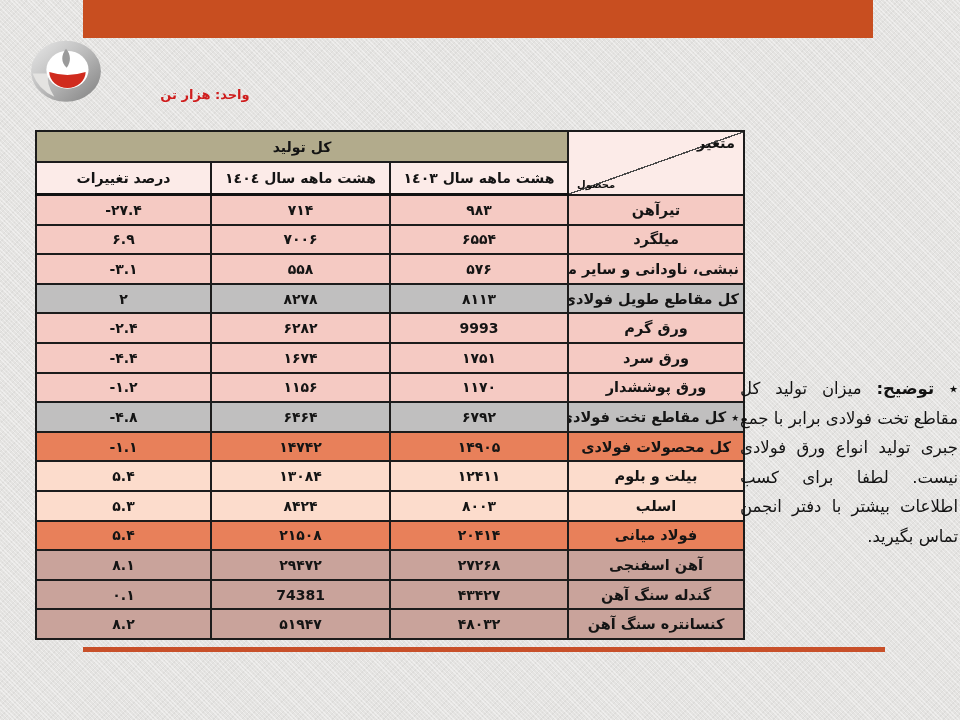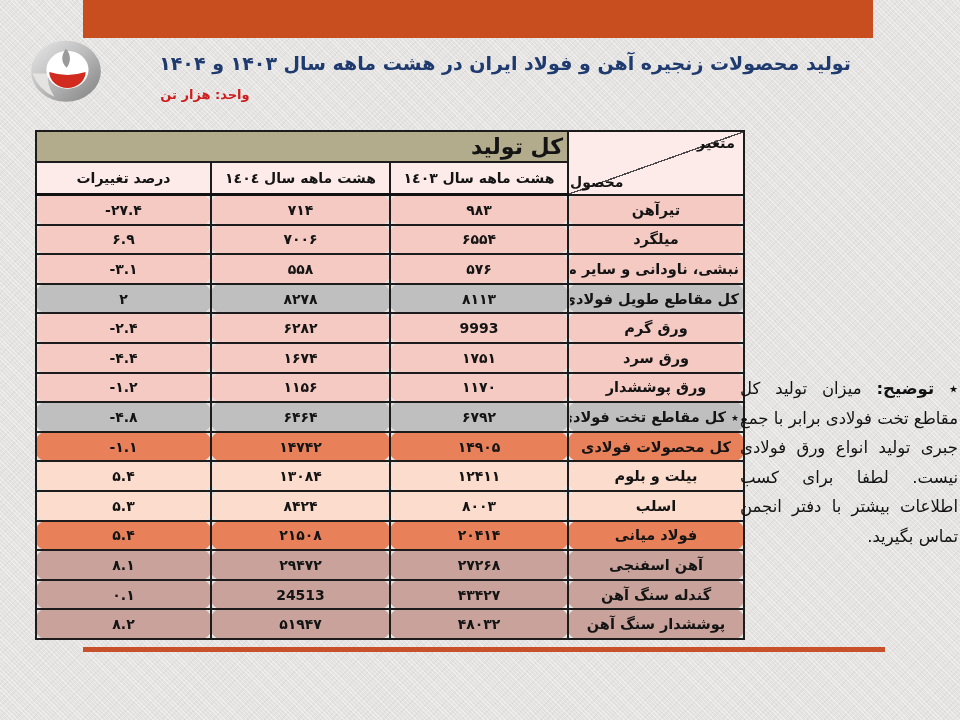--- a/index.html
+++ b/index.html
@@ -38,28 +38,28 @@
     font-weight:bold;color:#141414;
     text-align:center;vertical-align:middle;
     padding:0 4px;overflow:hidden;white-space:nowrap;
   }
   col.c-product{width:176px;}
   col.c-1403{width:178px;}
   col.c-1404{width:179px;}
   col.c-pct{width:175px;}
   tr.h1 th{height:29px;}
   tr.h2 th{height:30px;border-bottom:3px solid #111;font-size:14px;background:#fcebe8;}
-  th.khaki{background:#b2ab8c;font-size:22px;text-align:right;}
+  th.khaki{background:#b2ab8c;font-size:14px;}
   th.corner{
     background-color:#fcebe8;position:relative;padding:8px;
     background-image:linear-gradient(to top left, transparent 49.4%, #4a4a4a 49.4%, #4a4a4a 50.6%, transparent 50.6%);
   }
   th.corner .corner-top{position:absolute;top:3px;right:8px;font-size:14.5px;}
-  th.corner .corner-bottom{position:absolute;bottom:4px;left:1px;font-size:14px;}
-  tbody td{height:27.6px;font-size:14px;border-radius:10px;}
+  th.corner .corner-bottom{position:absolute;bottom:4px;left:8px;font-size:10px;}
+  tbody td{height:27.6px;font-size:14px;}
   tbody td.label{font-size:14.5px;}
   tbody td.num{direction:ltr;}
   tr.tone-pink   td{background:#f5cac3;}
   tr.tone-gray   td{background:#c0bfbf;}
   tr.tone-orange td{background:#e8805a;}
   tr.tone-peach  td{background:#fcdccc;}
   tr.tone-tan    td{background:#c9a39b;}
 
   
   .note{
@@ -86,21 +86,20 @@
         </linearGradient>
       </defs>
       <ellipse cx="50" cy="43" rx="48" ry="42" fill="url(#gsteel)"></ellipse>
       <path d="M4 46 Q12 68 34 78 Q22 60 26 46 Z" fill="#e4e3e1"></path>
       <ellipse cx="52" cy="41" rx="29" ry="26" fill="#ffffff"></ellipse>
       <path d="M27 44 Q52 52 77 44 A25 22 0 0 1 27 44 Z" fill="#d02b1e"></path>
       <path d="M50 12 C 43 21, 43 31, 51 38 C 57 30, 57 20, 50 12 Z" fill="#9a9a9a"></path>
     </svg>
   </div>
 
-  <div class="title">تولید محصولات زنجیره آهن و فولاد ایران در هشت ماهه سال ۱۴۰۳ و ۱۴۰۴</div>
 
   <div class="unit">واحد: هزار تن</div>
 
   <div class="table-wrap">
     <table>
       <colgroup>
         <col class="c-product">
           <col class="c-1403">
           <col class="c-1404">
           <col class="c-pct">
@@ -194,25 +193,25 @@
           </tr>
           <tr class="tone-tan">
             <td class="label">آهن اسفنجی</td>
             <td class="num">۲۷۲۶۸</td>
             <td class="num">۲۹۴۷۲</td>
             <td class="num">۸.۱</td>
           </tr>
           <tr class="tone-tan">
             <td class="label">گندله سنگ آهن</td>
             <td class="num">۴۳۴۲۷</td>
-            <td class="num">24513</td>
+            <td class="num">74381</td>
             <td class="num">۰.۱</td>
           </tr>
           <tr class="tone-tan">
-            <td class="label">پوششدار سنگ آهن</td>
+            <td class="label">کنسانتره سنگ آهن</td>
             <td class="num">۴۸۰۳۲</td>
             <td class="num">۵۱۹۴۷</td>
             <td class="num">۸.۲</td>
           </tr>
         </tbody>
     </table>
   </div>
 
   <div class="note">
     <span>٭</span>

